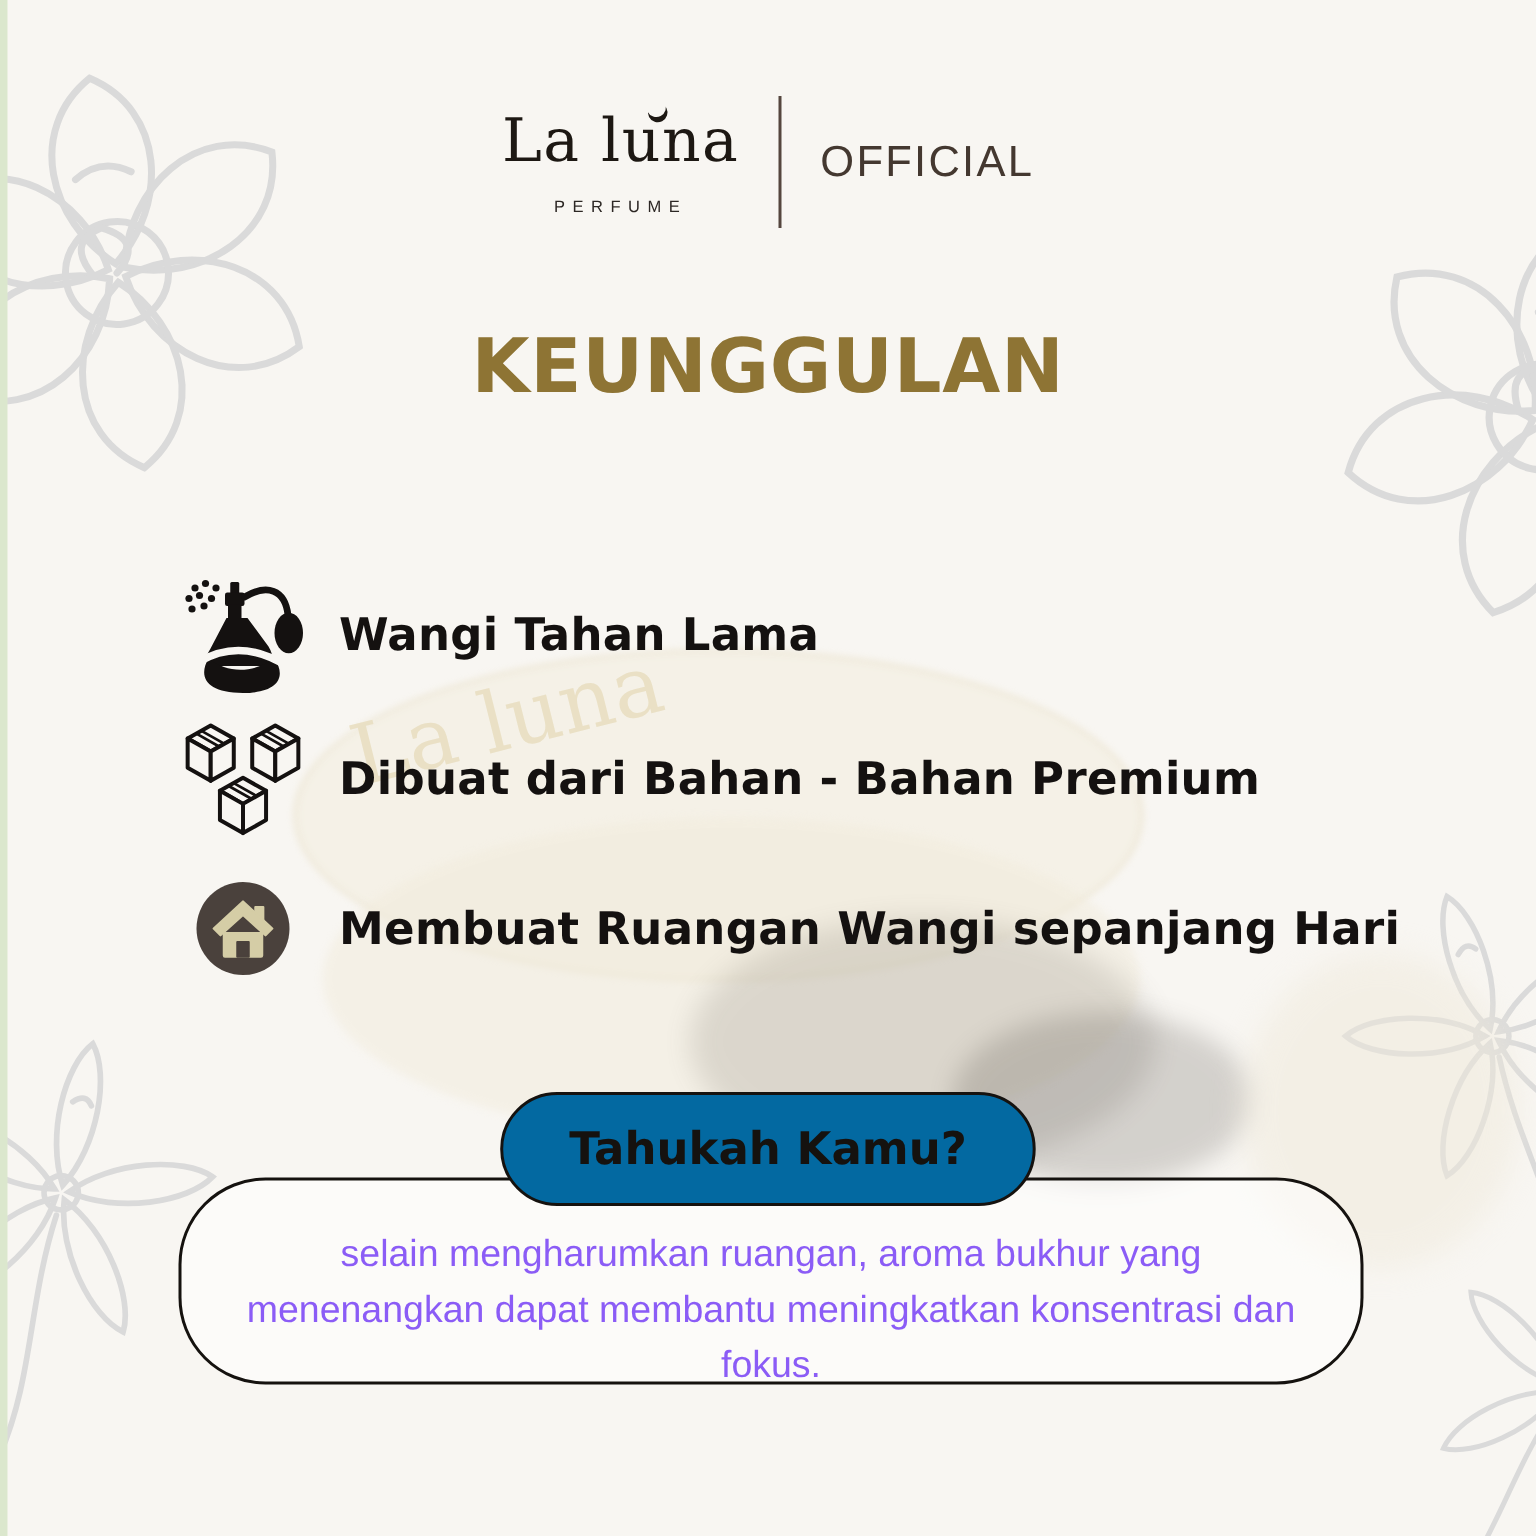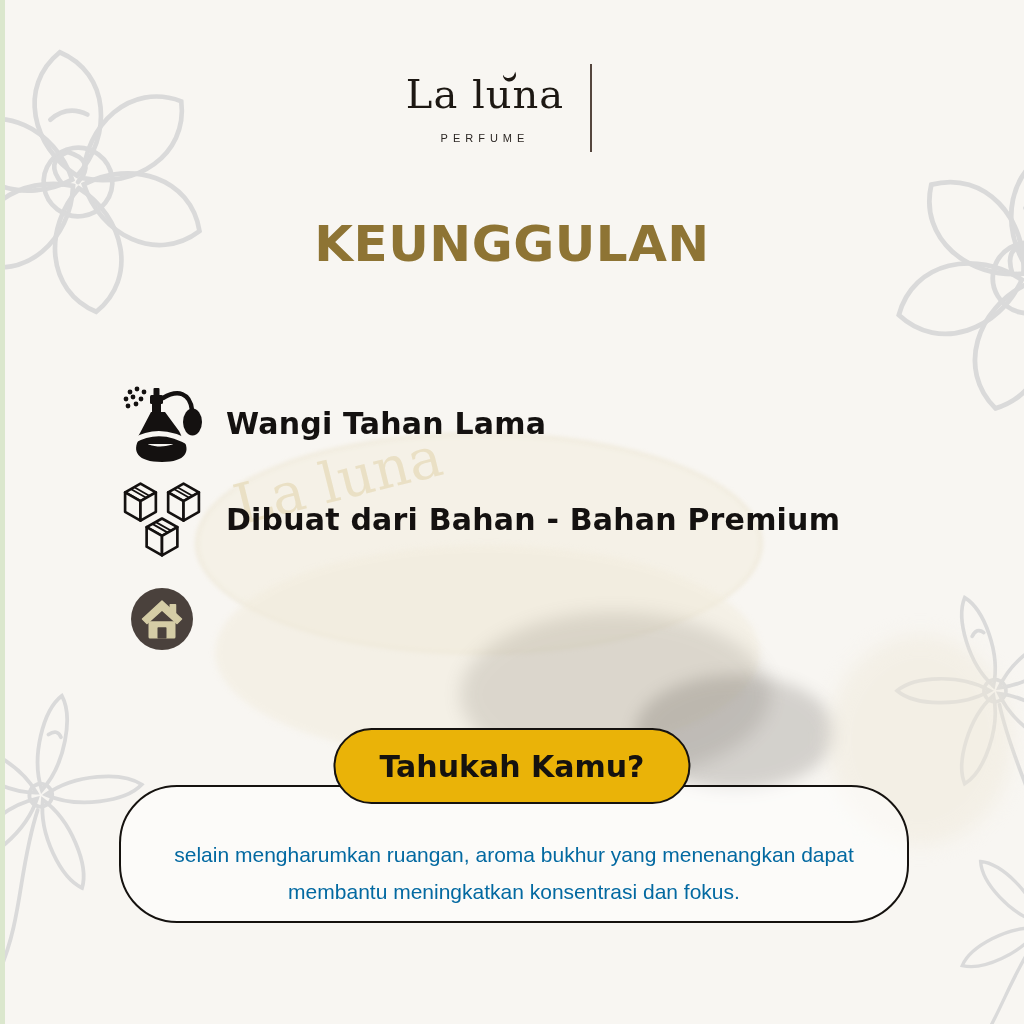--- a/index.html
+++ b/index.html
@@ -46,24 +46,24 @@
   .f3{top:586px;height:66px;}
   .icon-wrap{width:88px;display:flex;justify-content:center;align-items:center;}
   .feature-label{font-family:"DejaVu Sans", sans-serif;font-weight:700;font-size:30px;
     color:#141110;letter-spacing:.2px;white-space:nowrap;}
   .house-circle{width:62px;height:62px;border-radius:50%;background:#4a413c;
     display:flex;align-items:center;justify-content:center;}
   
   .info-box{position:absolute;left:119px;top:785px;width:786px;height:134px;z-index:1;
     border:2.5px solid #15120f;border-radius:58px;background:rgba(255,255,255,.55);
     display:flex;align-items:center;justify-content:center;}
-  .info-text{width:700px;text-align:center;font-size:21px;line-height:37px;color:#0369a1;
+  .info-text{width:700px;text-align:center;font-size:25px;line-height:37px;color:#8b5cf6;
     margin-top:38px;}
   .badge{position:absolute;left:50%;top:728px;transform:translateX(-50%);z-index:2;
-    height:76px;padding:0 44px;border-radius:40px;background:#eab308;border:2.5px solid #15120f;
+    height:76px;padding:0 44px;border-radius:40px;background:#0369a1;border:2.5px solid #15120f;
     display:flex;align-items:center;justify-content:center;
     font-family:"DejaVu Sans", sans-serif;font-weight:700;font-size:30px;color:#15120f;
     white-space:nowrap;box-sizing:border-box;}
 </style>
 </head>
 <body>
 
 <svg width="0" height="0" style="position:absolute" aria-hidden="true">
   <defs>
     <g id="camellia" fill="none" stroke="#dadada" stroke-width="3" stroke-linecap="round">
@@ -140,20 +140,21 @@
 </div>
 
 <div class="logo-row">
   <div class="logo-block">
     <div class="wordmark">La luna</div>
     <span class="crescent"></span>
     <div class="perfume-label">PERFUME</div>
   </div>
   <div class="logo-divider"></div>
   <div class="store-block">
+    <div>OFFICIAL</div>
   </div>
 </div>
 
 <div class="page-title">
   <div>KEUNGGULAN</div>
 </div>
 
 <div class="feature f1">
   <div class="icon-wrap">
     <svg width="84" height="80" viewBox="0 0 84 80" fill="#141110">
@@ -205,18 +206,19 @@
   <div class="icon-wrap">
     <div class="house-circle">
       <svg width="42" height="42" viewBox="0 0 56 56" fill="#d5cda6" stroke="#d5cda6" stroke-width="2" stroke-linejoin="round">
         <rect x="39" y="9" width="7" height="14"></rect>
         <polygon points="28,4 2,28 8,34 28,16 48,34 54,28"></polygon>
         <rect x="11" y="32" width="34" height="21" rx="1"></rect>
         <rect x="23" y="40" width="10" height="13" fill="#4a413c" stroke="#4a413c"></rect>
       </svg>
     </div>
   </div>
+  <div class="feature-label">Membuat Ruangan Wangi sepanjang Hari</div>
 </div>
 
 <div class="info-box">
   <div class="info-text">selain mengharumkan ruangan, aroma bukhur yang menenangkan dapat membantu meningkatkan konsentrasi dan fokus.</div>
 </div>
 <div class="badge">Tahukah Kamu?</div>
 
 </body></html>

